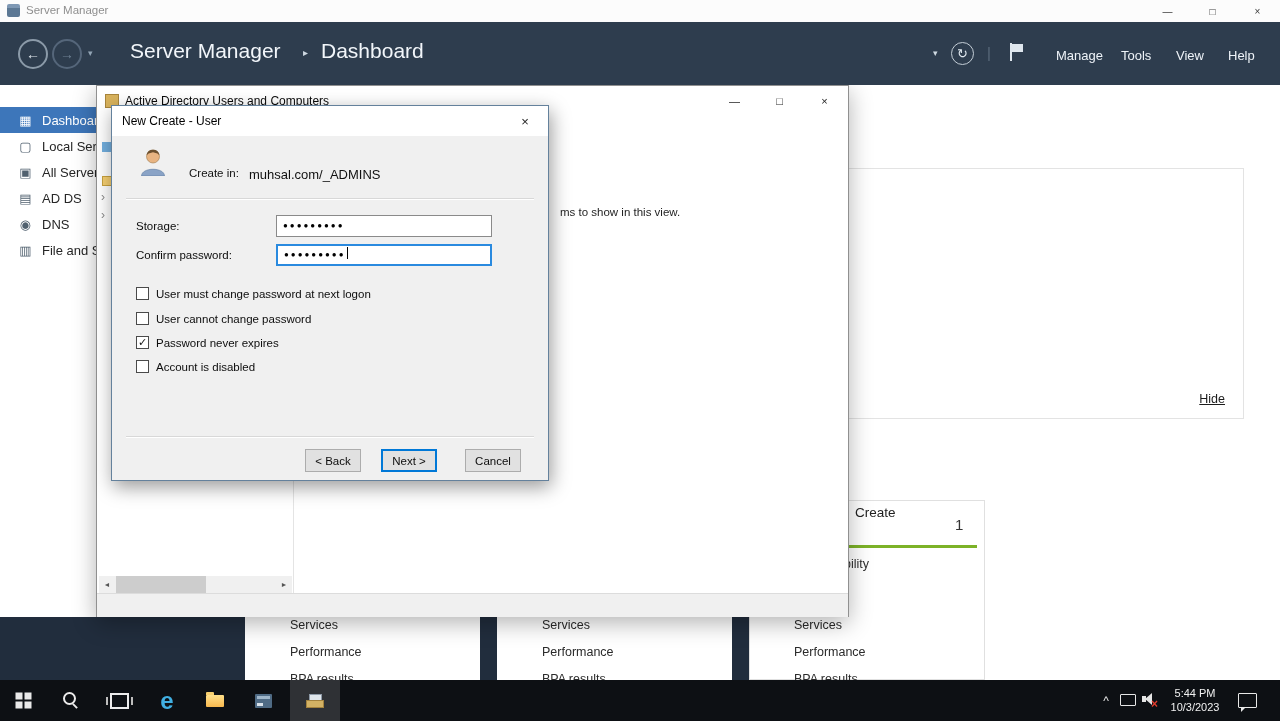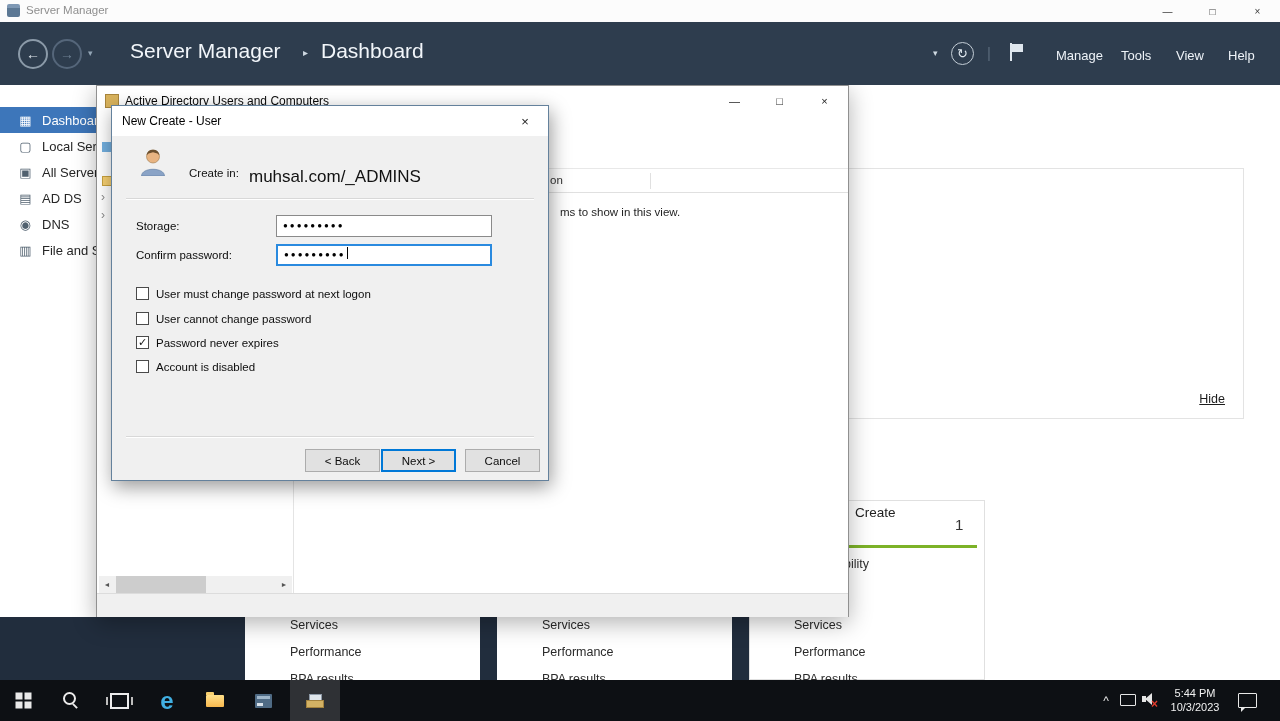--- a/index.html
+++ b/index.html
@@ -87,33 +87,33 @@
   
   .dlg{position:absolute;left:111px;top:105px;width:438px;height:376px;background:#f0f0f0;
        border:1px solid #64819c;box-sizing:border-box;box-shadow:2px 6px 18px rgba(0,0,0,.4);z-index:4;}
   .dlg .abs{position:absolute;}
   .dlg-titlebar{left:0;top:0;width:436px;height:30px;background:#fff;}
   .dlg-title-txt{left:10px;top:8px;font-size:12px;color:#000;}
   .dlg-close{right:1px;top:1px;width:44px;height:28px;display:flex;align-items:center;justify-content:center;
              font-size:13px;color:#222;}
   .usr-ico{left:28px;top:42px;}
   .create-lbl{left:77px;top:61px;font-size:11.5px;color:#111;}
-  .create-val{left:137px;top:61px;font-size:17px;color:#111;}
+  .create-val{left:137px;top:61px;font-size:13px;color:#111;}
   .etched{height:1px;background:#d8d8d8;border-bottom:1px solid #fff;}
   .div1{left:14px;top:92px;width:408px;}
   .div2{left:14px;top:330px;width:408px;}
   .f-lbl{font-size:11.5px;color:#0d0d0d;}
   .field{left:164px;width:216px;height:22px;background:#fff;border:1px solid #8a8a8a;box-sizing:border-box;
          font-size:8px;letter-spacing:2px;line-height:19px;padding-left:6px;color:#000;}
   .field.focused{border:2px solid #2a8adf;line-height:17px;}
   .caret{display:inline-block;width:1px;height:12px;background:#000;vertical-align:-2px;margin-left:1px;}
   .chk-row{left:24px;height:14px;display:flex;align-items:flex-end;gap:7px;font-size:11.5px;color:#0d0d0d;}
   .chk-box{width:13px;height:13px;background:#fff;border:1px solid:#4a4a4a;border:1px solid #4a4a4a;
            box-sizing:border-box;font-size:11px;line-height:11px;text-align:center;color:#111;}
-  .dlg-btn{top:343px;width:75px;height:23px;background:#e1e1e1;border:1px solid #acacac;box-sizing:border-box;
+  .dlg-btn{top:343px;width:56px;height:23px;background:#e1e1e1;border:1px solid #acacac;box-sizing:border-box;
            font-size:11.5px;color:#0d0d0d;display:flex;align-items:center;justify-content:center;}
   .dlg-btn.default{border:1px solid #0078d7;box-shadow:inset 0 0 0 1px #0078d7;}
 
   
   .taskbar{position:absolute;left:0;top:680px;width:1280px;height:41px;background:#0d1014;z-index:6;}
   .taskbar .abs{position:absolute;}
   .tb-btn{top:0;width:46px;height:41px;display:flex;align-items:center;justify-content:center;}
   .tb-btn.active{background:rgba(255,255,255,.14);}
   .wl{display:block;width:7px;height:7px;background:#e9e9e9;
       box-shadow:9px 0 #e9e9e9,0 9px #e9e9e9,9px 9px #e9e9e9;transform:translate(-4.5px,-4.5px);}
@@ -207,24 +207,20 @@
     <span class="abs aduc-ico"></span>
     <span class="abs aduc-title-txt">Active Directory Users and Computers</span>
     <div class="abs aduc-controls">
       <span>—</span>
       <span>□</span>
       <span>×</span>
     </div>
 
     <div class="abs pane-sep"></div>
 
-    <div class="abs col-hdr">
-      <span class="col-hdr-frag">on</span>
-      <span class="col-div"></span>
-    </div>
     <span class="abs empty-msg">ms to show in this view.</span>
 
     <span class="abs frag-a"></span>
     <span class="abs frag-b"></span>
     <span class="abs chev" style="top:104px">›</span>
     <span class="abs chev" style="top:122px">›</span>
 
     <div class="abs hscroll">
       <span class="sb-btn">◄</span>
       <span class="sb-track">

